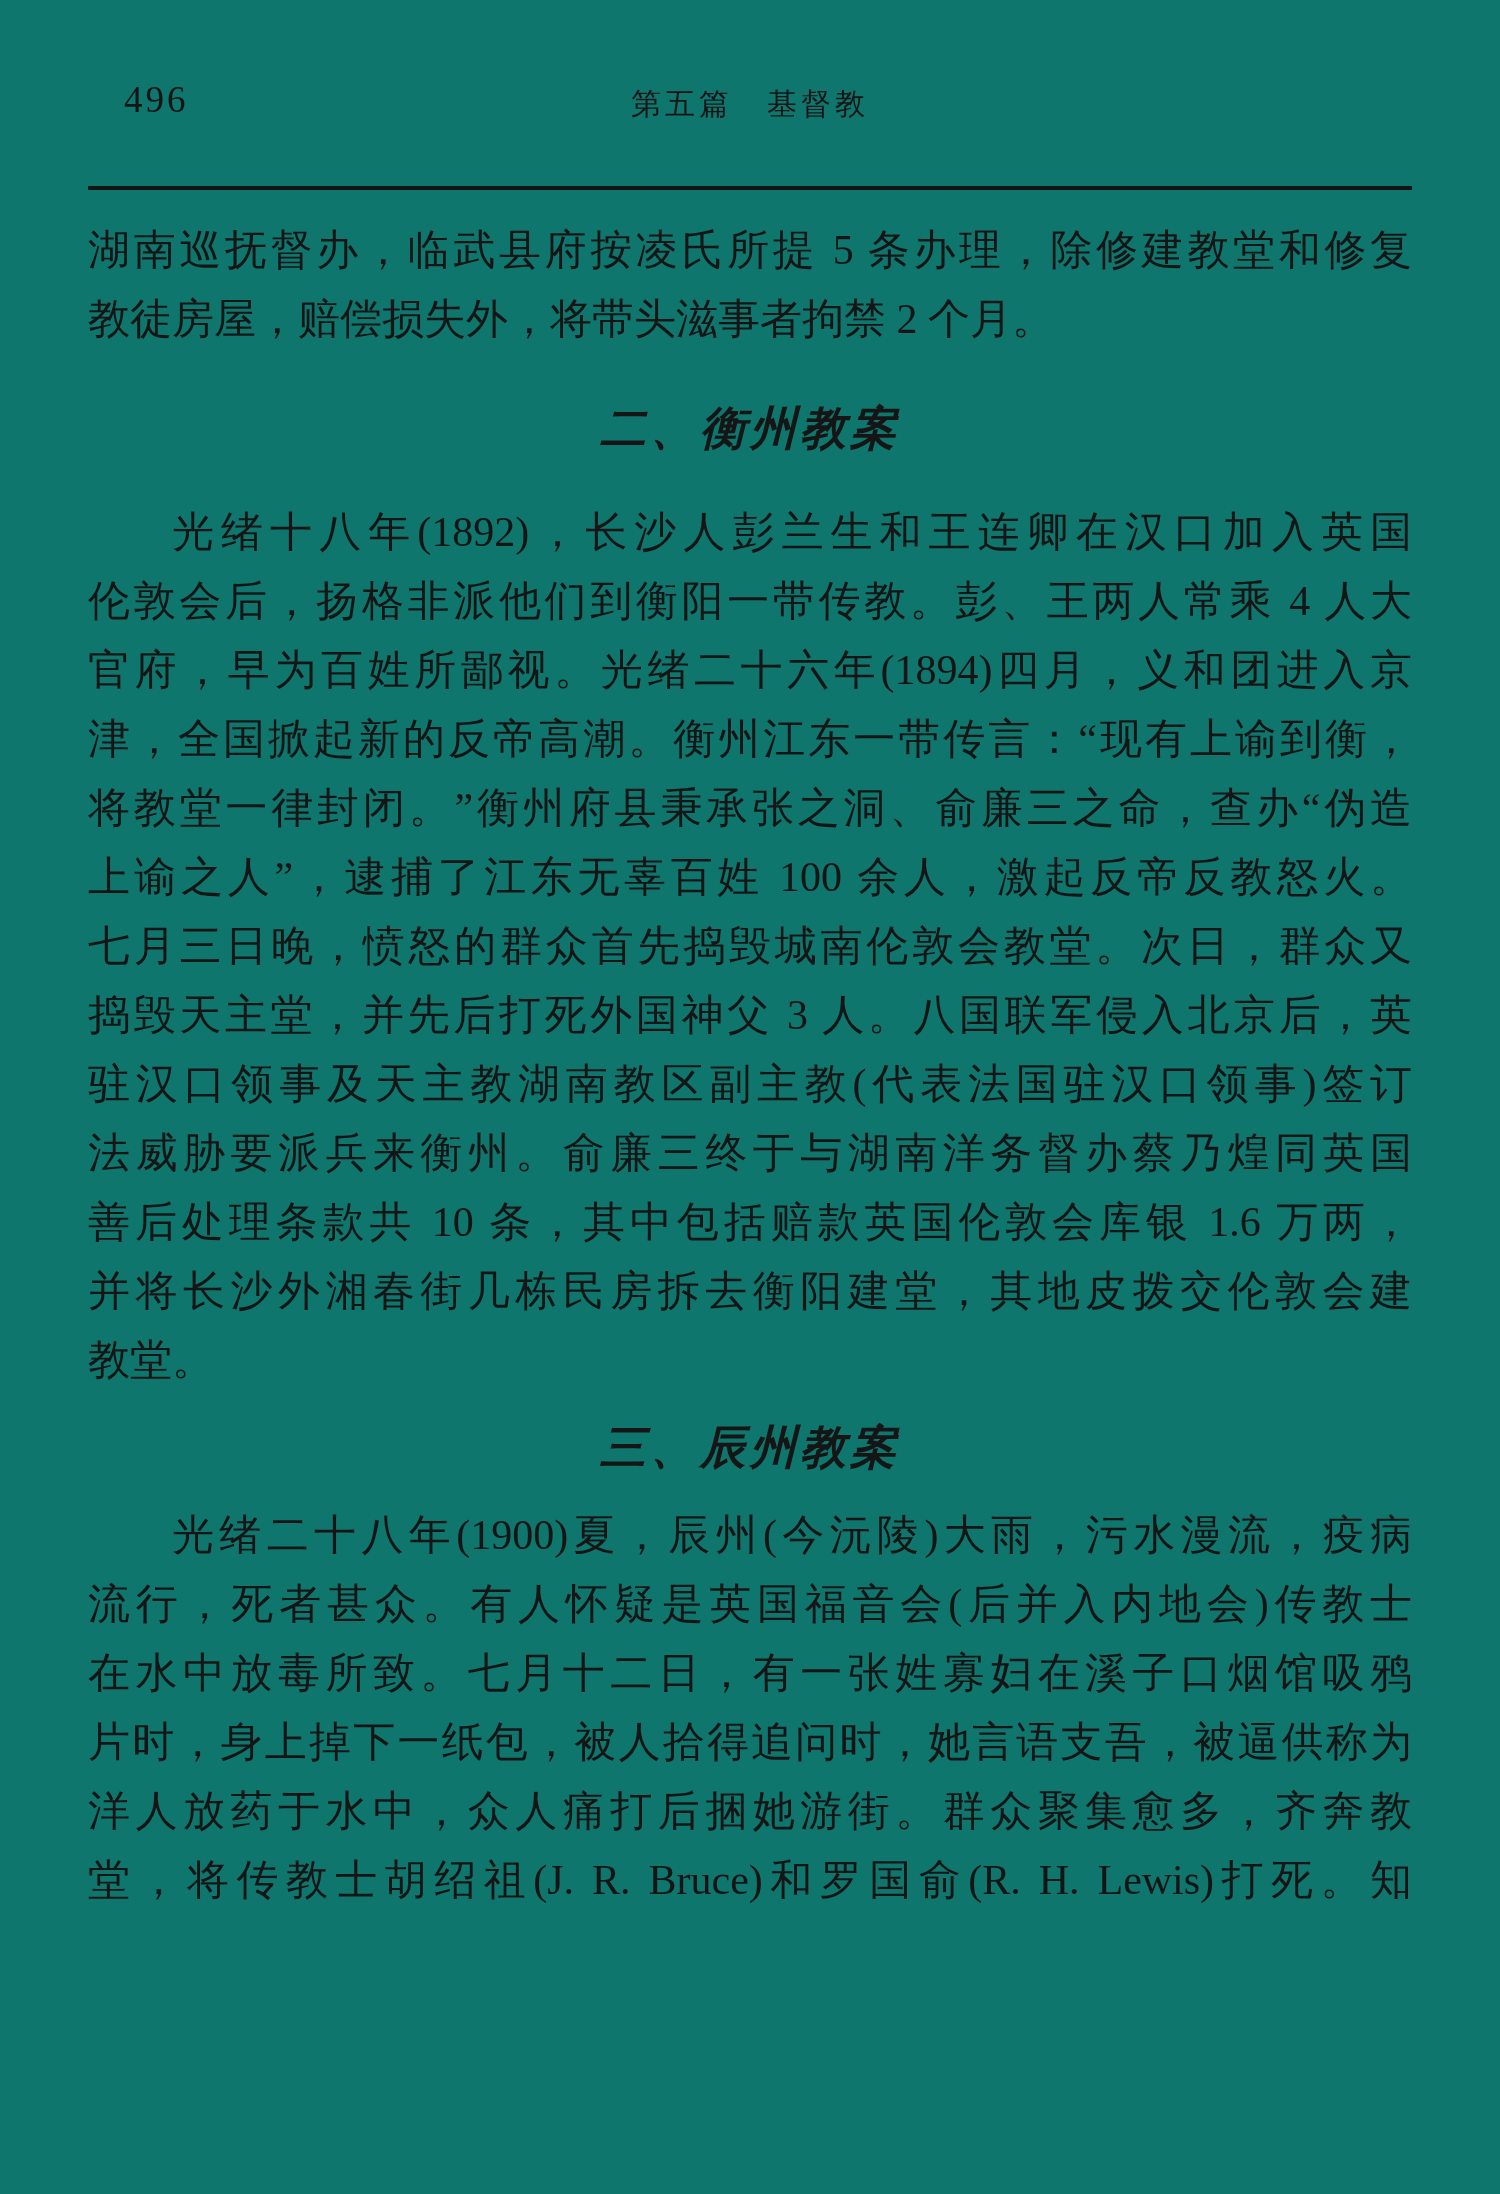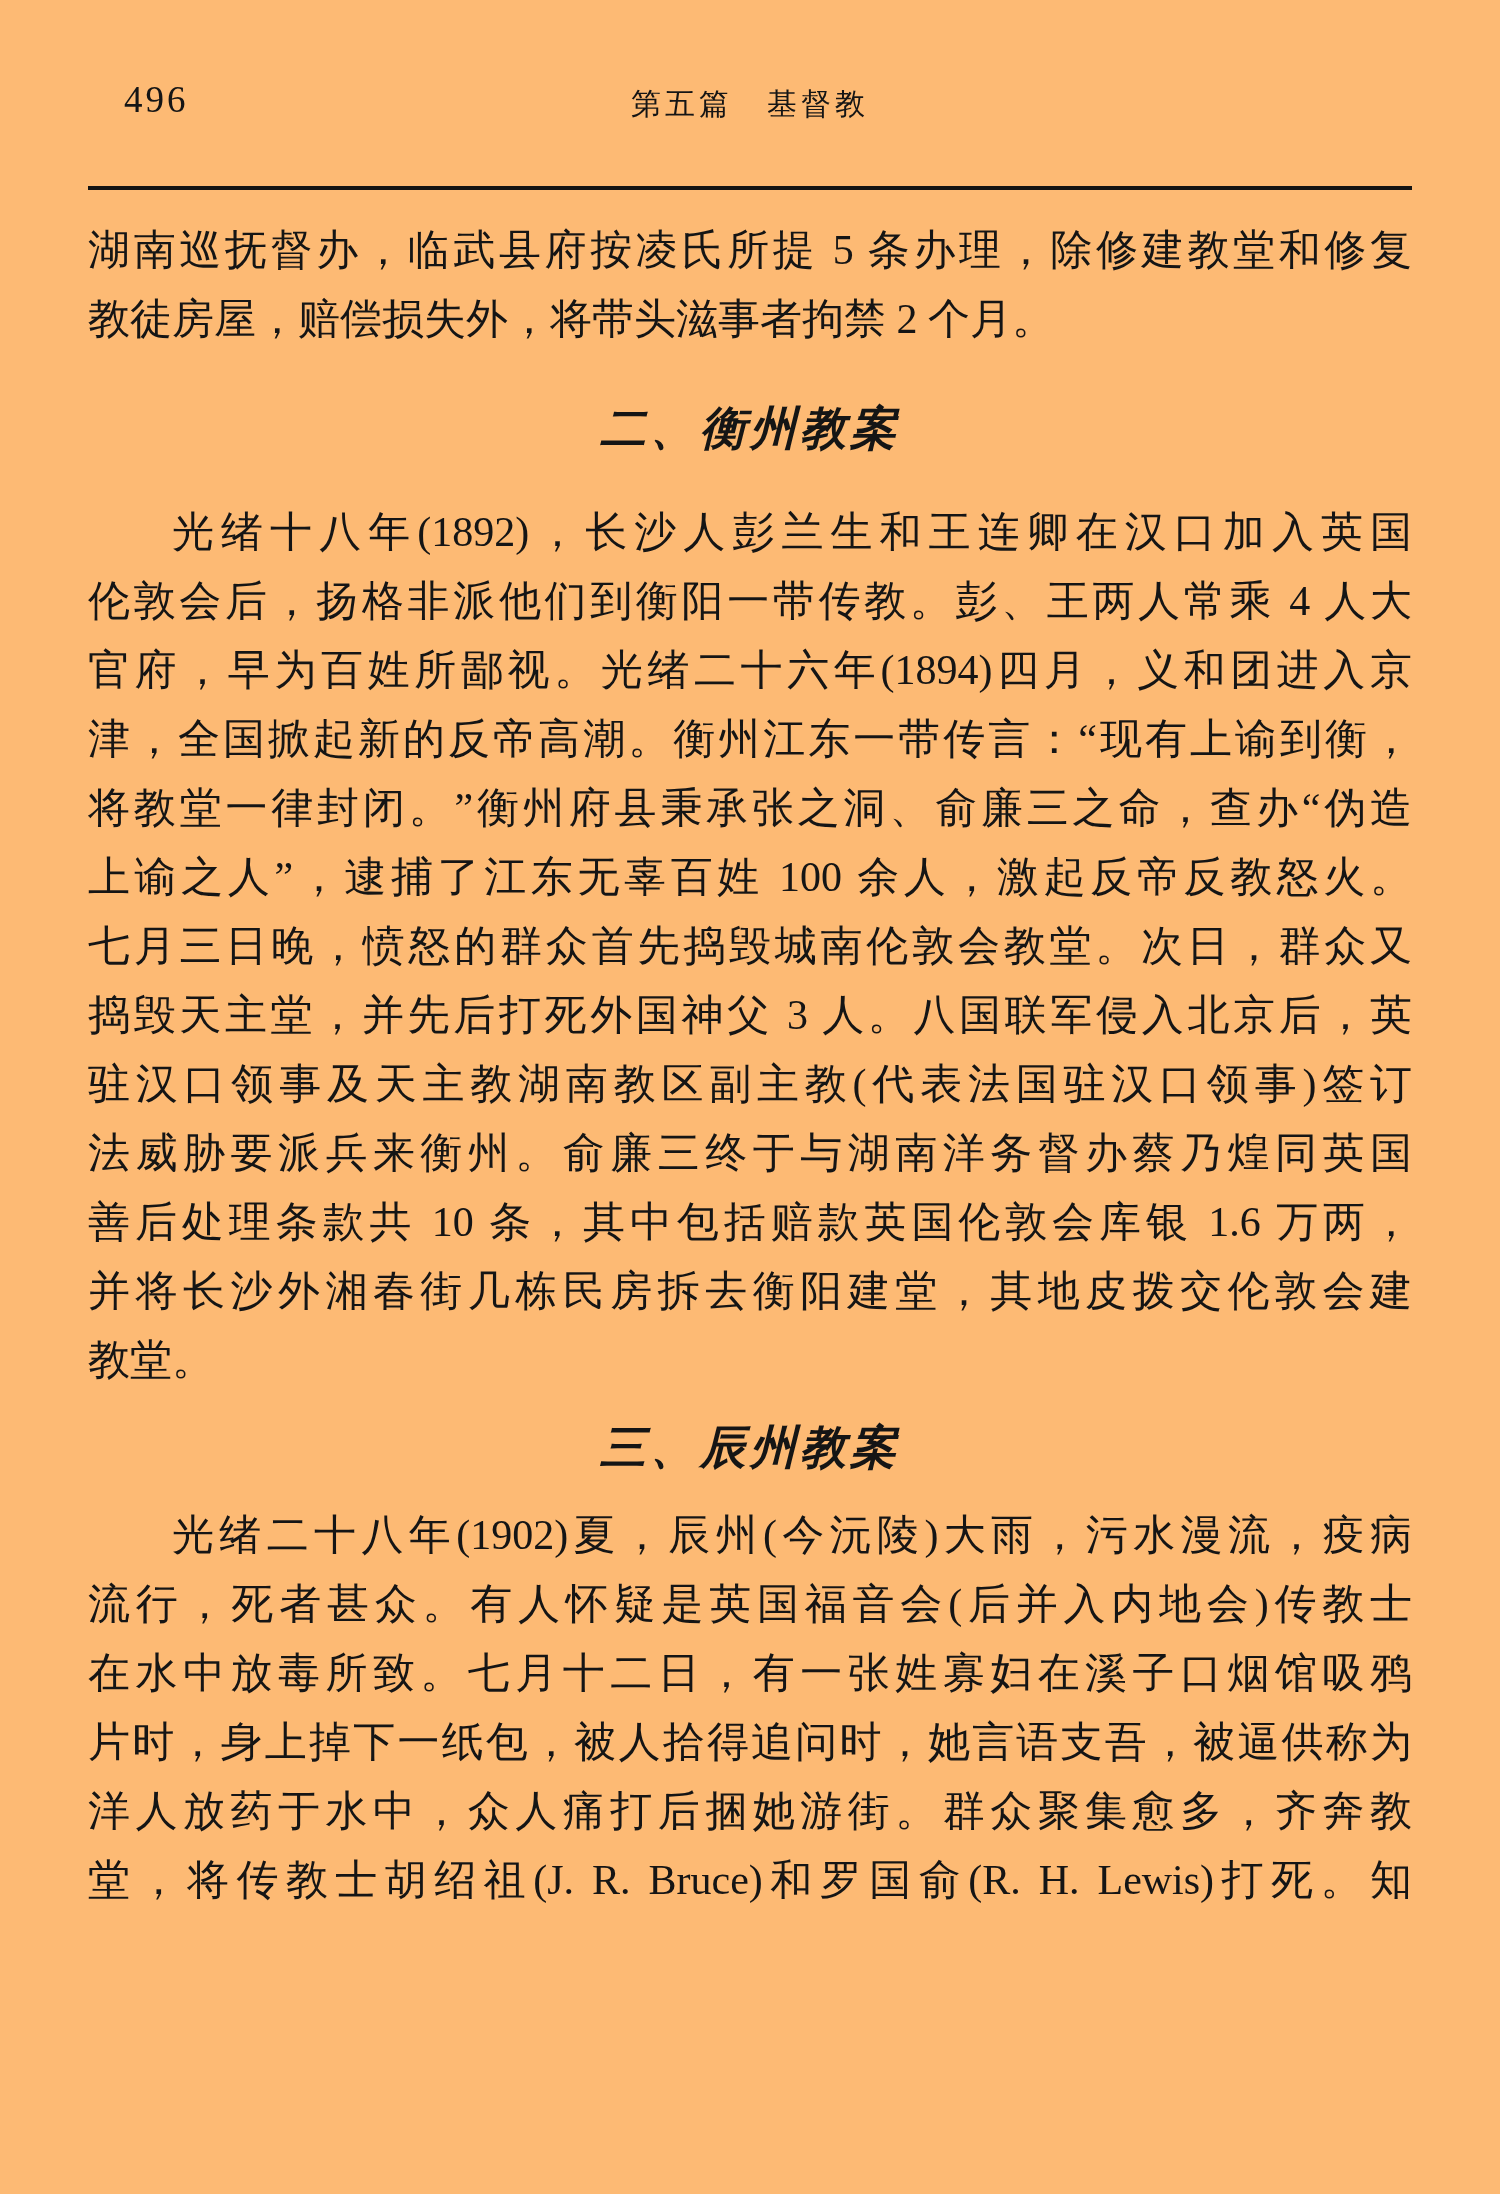--- a/index.html
+++ b/index.html
@@ -5,21 +5,21 @@
   html, body {
     margin: 0;
     padding: 0;
     background: #ffffff;
   }
   .page {
     position: relative;
     width: 1500px;
     height: 2194px;
     margin: 0 auto;
-    background: #fdba74;
+    background: #0f766e;
     color: #151515;
     box-sizing: border-box;
     padding: 78px 88px 0 88px;
     font-family: "Liberation Serif", "DejaVu Serif", serif;
     overflow: hidden;
   }
   .header-row {
     position: relative;
     height: 56px;
   }
@@ -105,21 +105,21 @@
         <div class="text-line">驻汉口领事及天主教湖南教区副主教(代表法国驻汉口领事)签订</div>
         <div class="text-line">法威胁要派兵来衡州。俞廉三终于与湖南洋务督办蔡乃煌同英国</div>
         <div class="text-line">善后处理条款共 10 条，其中包括赔款英国伦敦会库银 1.6 万两，</div>
         <div class="text-line">并将长沙外湘春街几栋民房拆去衡阳建堂，其地皮拨交伦敦会建</div>
         <div class="text-line">教堂。</div>
       </div>
 
     <div class="section-heading heading-3">三、辰州教案</div>
 
     <div class="para indent-first">
-        <div class="text-line">光绪二十八年(1902)夏，辰州(今沅陵)大雨，污水漫流，疫病</div>
+        <div class="text-line">光绪二十八年(1900)夏，辰州(今沅陵)大雨，污水漫流，疫病</div>
         <div class="text-line">流行，死者甚众。有人怀疑是英国福音会(后并入内地会)传教士</div>
         <div class="text-line">在水中放毒所致。七月十二日，有一张姓寡妇在溪子口烟馆吸鸦</div>
         <div class="text-line">片时，身上掉下一纸包，被人拾得追问时，她言语支吾，被逼供称为</div>
         <div class="text-line">洋人放药于水中，众人痛打后捆她游街。群众聚集愈多，齐奔教</div>
         <div class="text-line">堂，将传教士胡绍祖(J. R. Bruce)和罗国俞(R. H. Lewis)打死。知</div>
       </div>
 
   </div>
 
 </div>

